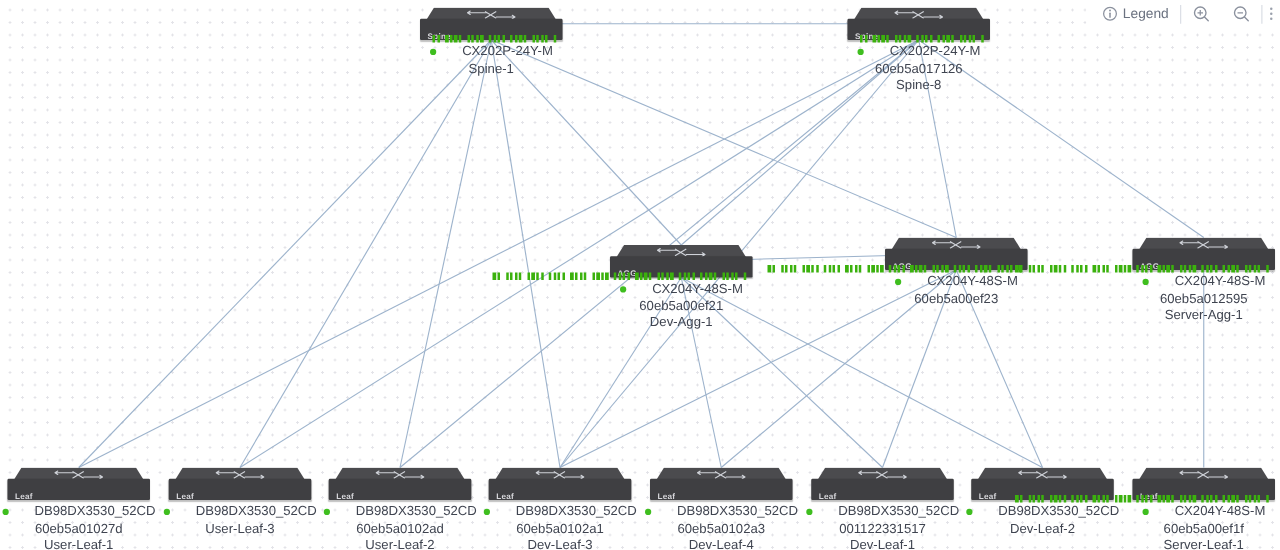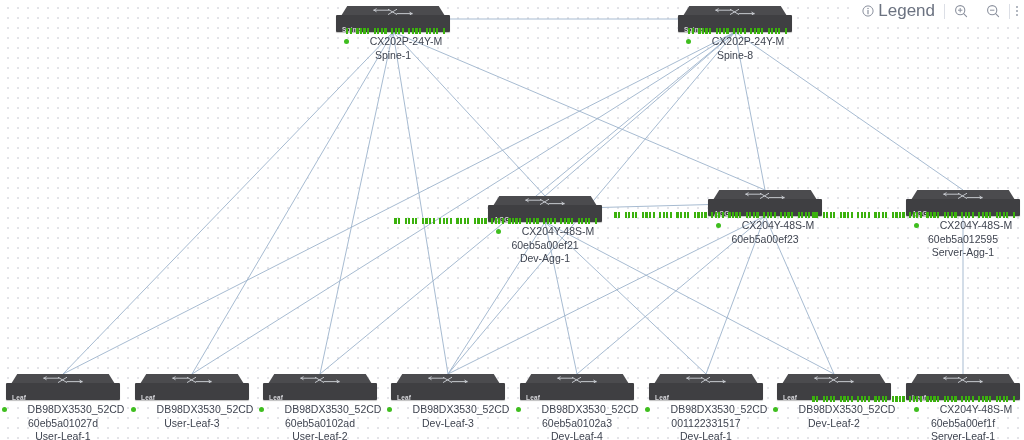--- a/index.html
+++ b/index.html
@@ -25,21 +25,21 @@
   
   #toolbar {
     position: absolute;
     top: 0; right: 0;
     height: 22px;
     display: flex;
     align-items: center;
     background: #ffffff;
     padding: 0 0 0 4px;
     z-index: 40;
-    font-size: 17px;
+    font-size: 11px;
     color: #5a6070;
   }
   .tb-item {
     display: flex;
     align-items: center;
     gap: 4px;
     padding: 0 9px;
     height: 22px;
     color: #6b7280;
     cursor: pointer;
@@ -272,20 +272,21 @@
               <i class="gap"></i>
               <i class="blk"></i>
             </span>
           </div>
         </div>
         <div class="labels">
           <div class="model-row">
             <span class="status-dot"></span>
             <span class="model">CX202P-24Y-M</span>
           </div>
+          <div class="mac">60eb5a017126</div>
           <div class="name">Spine-8</div>
         </div>
       </div>
       <div class="node" style="left: 545px; top: 196px;">
         <div class="chassis">
           <div class="chassis-top"></div>
           <div class="chassis-arrows">
             <svg viewBox="0 0 44 8">
               <path d="M3 2.2 H18 M3 2.2 l2.2 -1.4 M3 2.2 l2.2 1.4" stroke="#cfd2d8" stroke-width="0.9" fill="none" stroke-linecap="round"></path>
               <path d="M41 5.6 H26 M41 5.6 l-2.2 -1.4 M41 5.6 l-2.2 1.4" stroke="#cfd2d8" stroke-width="0.9" fill="none" stroke-linecap="round"></path>
@@ -617,20 +618,21 @@
           <div class="chassis-body">
             <span class="role-tag">Leaf</span>
             <span class="ports"></span>
           </div>
         </div>
         <div class="labels">
           <div class="model-row">
             <span class="status-dot"></span>
             <span class="model">DB98DX3530_52CD</span>
           </div>
+          <div class="mac">60eb5a0102a1</div>
           <div class="name">Dev-Leaf-3</div>
         </div>
       </div>
       <div class="node" style="left: 577px; top: 374px;">
         <div class="chassis">
           <div class="chassis-top"></div>
           <div class="chassis-arrows">
             <svg viewBox="0 0 44 8">
               <path d="M3 2.2 H18 M3 2.2 l2.2 -1.4 M3 2.2 l2.2 1.4" stroke="#cfd2d8" stroke-width="0.9" fill="none" stroke-linecap="round"></path>
               <path d="M41 5.6 H26 M41 5.6 l-2.2 -1.4 M41 5.6 l-2.2 1.4" stroke="#cfd2d8" stroke-width="0.9" fill="none" stroke-linecap="round"></path>

